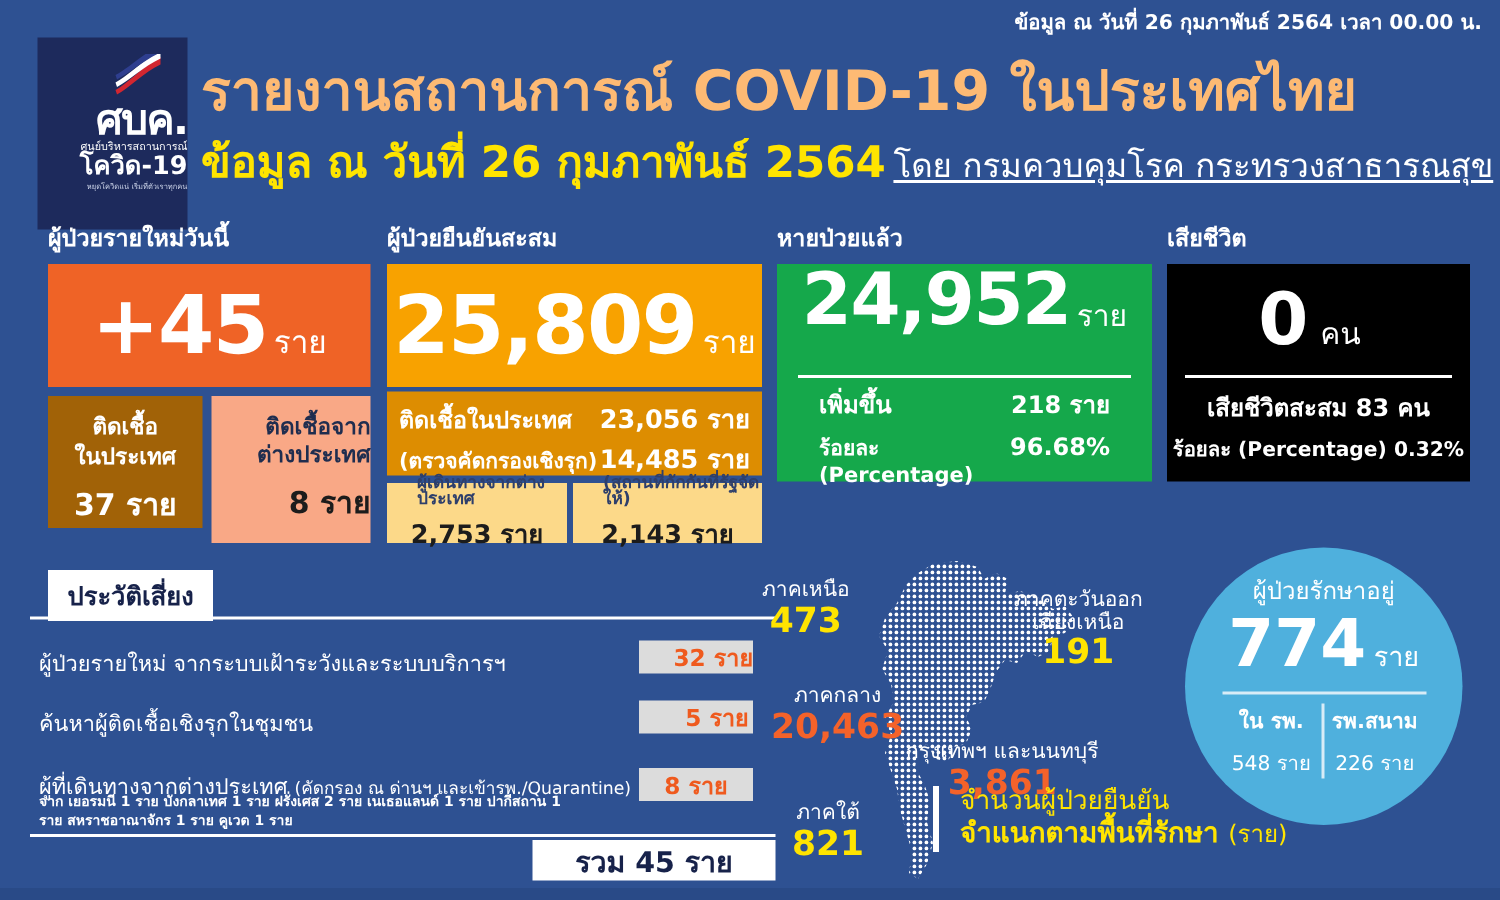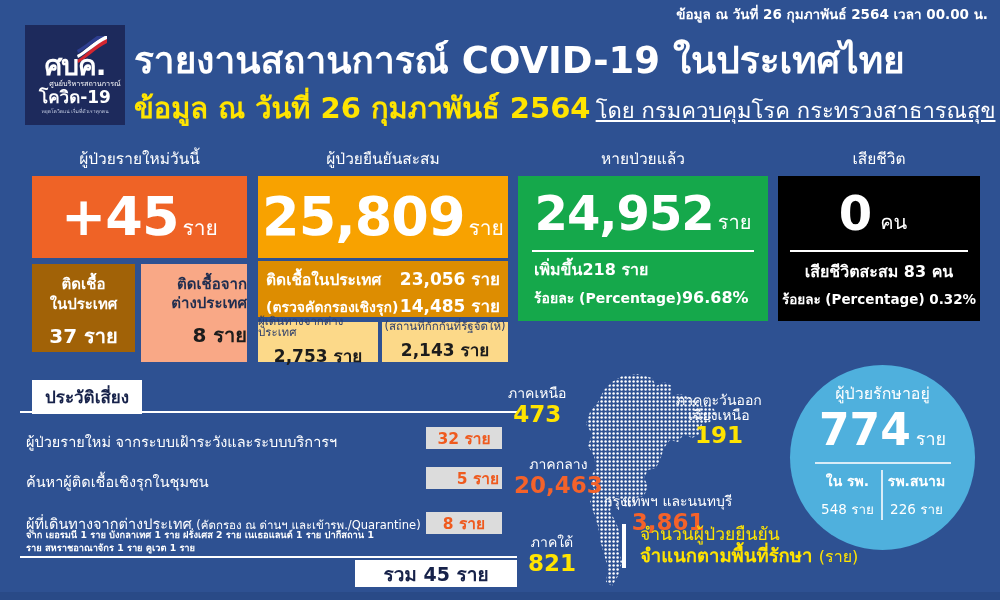--- a/index.html
+++ b/index.html
@@ -12,55 +12,55 @@
   }
   .root { position:absolute; inset:0; }
 
   
   .timestamp {
     position:absolute; right:12px; top:3px;
     font-size:13.5px; color:#ffffff; font-weight:700;
     letter-spacing:0px;
   }
   .logo {
-    position:absolute; left:25px; top:25px; width:100px; height:100px;
+    position:absolute; left:25px; top:25px; width:100px; height:128px;
     background:#1d2a5c; display:flex; flex-direction:column;
-    align-items:center; justify-content:center; overflow:hidden;
+    align-items:flex-end; justify-content:center; overflow:hidden;
   }
   .logo .flagwave {
     position:absolute; right:16px; top:11px; width:34px; height:28px;
   }
   .logo .l1 {
     color:#ffffff; font-size:28px; font-weight:700; line-height:1;
     letter-spacing:-1px; margin-top:16px; z-index:2;
   }
   .logo .l2 { color:#ffffff; font-size:7.2px; line-height:1.15; z-index:2;margin-left:20px; }
   .logo .l3 { color:#ffffff; font-size:17px; font-weight:700; line-height:1.1; z-index:2; }
   .logo .l4 { color:#cbd3e8; font-size:5px; line-height:1.2; margin-top:1px; z-index:2; }
 
   .title1 {
     position:absolute; left:134px; top:30px;
-    font-size:37px; font-weight:700; color:#ffffff;
+    font-size:37px; font-weight:700; color:#fdba74;
     letter-spacing:0px; white-space:nowrap;
   }
   .title2 {
     position:absolute; left:134px; top:94px;
     white-space:nowrap; line-height:1;
   }
   .title2 .hl {
     font-size:29px; font-weight:700; color:#ffe400;
   }
   .title2 .sub {
     font-size:22px; font-weight:400; color:#ffffff;text-decoration:underline;
   }
 
   
   .card-head {
-    position:absolute; color:#ffffff; font-size:15.5px; font-weight:400;
-    text-align:center; white-space:nowrap;
+    position:absolute; color:#ffffff; font-size:15.5px; font-weight:700;
+    white-space:nowrap;
   }
 
   
   .new-big {
     position:absolute; left:32px; top:176px; width:215px; height:82px;
     background:#ef6326; display:flex; align-items:center; justify-content:center;
   }
   .new-big .num {
     font-size:54px; font-weight:700; color:#ffffff; line-height:1;
     letter-spacing:-1px;
@@ -97,35 +97,35 @@
   .cum-mid .row { display:flex; justify-content:space-between; align-items:baseline; }
   .cum-mid .k { font-size:15.5px; color:#ffffff; font-weight:700; }
   .cum-mid .k.small { font-size:14px; }
   .cum-mid .v { font-size:17px; color:#ffffff; font-weight:700; }
   .cum-cellL, .cum-cellR {
     position:absolute; top:322px; height:40px; background:#fcd989;
     display:flex; flex-direction:column; align-items:center; justify-content:center;
   }
   .cum-cellL { left:258px; width:120px; }
   .cum-cellR { left:382px; width:126px; }
-  .cum-cellL .lbl, .cum-cellR .lbl { font-size:11.5px; color:#2e3f6b; font-weight:400; line-height:1; }
+  .cum-cellL .lbl, .cum-cellR .lbl { font-size:11.5px; color:#2e3f6b; font-weight:700; line-height:1;margin-left:20px; }
   .cum-cellL .val, .cum-cellR .val { font-size:17px; color:#1c1c1c; font-weight:700; margin-top:3px; }
 
   
   .rec {
     position:absolute; left:518px; top:176px; width:250px; height:145px;
     background:#15a84b;
   }
-  .rec .top { height:74px; display:flex; align-items:center; justify-content:center; }
+  .rec .top { height:74px; display:flex; justify-content:center; }
   .rec .num { font-size:48px; font-weight:700; color:#ffffff; line-height:1; letter-spacing:-1px; }
   .rec .unit { font-size:20px; color:#ffffff; margin-left:4px; margin-top:18px; }
   .rec hr { border:none; border-top:2px solid #ffffff; margin:0 14px; }
   .rec .row {
-    display:flex; justify-content:flex-start; align-items:baseline;
-    padding:0 16px; margin-top:5px;
+    display:flex; justify-content:space-between; align-items:baseline;
+    padding:0 28px; margin-top:5px;
   }
   .rec .k { font-size:16px; color:#ffffff; font-weight:700; }
   .rec .k.small { font-size:14px; }
   .rec .v { font-size:16px; color:#ffffff; font-weight:700; }
 
   
   .dth {
     position:absolute; left:778px; top:176px; width:202px; height:145px;
     background:#000000;
   }
@@ -304,21 +304,21 @@
   </div>
 
   <div class="risk-tab">
     <span>ประวัติเสี่ยง</span>
   </div>
   <div class="risk-rule"></div>
 
   <div class="risk-row" style="top:430px;">
     <span class="txt">ผู้ป่วยรายใหม่ จากระบบเฝ้าระวังและระบบบริการฯ</span>
   </div>
-  <div class="badge" style="left:426px; top:427px;">
+  <div class="badge" style="left:426px; top:427px;justify-content:flex-end;">
     <span>32 ราย</span>
   </div>
 
   <div class="risk-row" style="top:470px;">
     <span class="txt">ค้นหาผู้ติดเชื้อเชิงรุกในชุมชน</span>
   </div>
   <div class="badge" style="left:426px; top:467px;padding-left:28px;">
     <span>5 ราย</span>
   </div>
 

